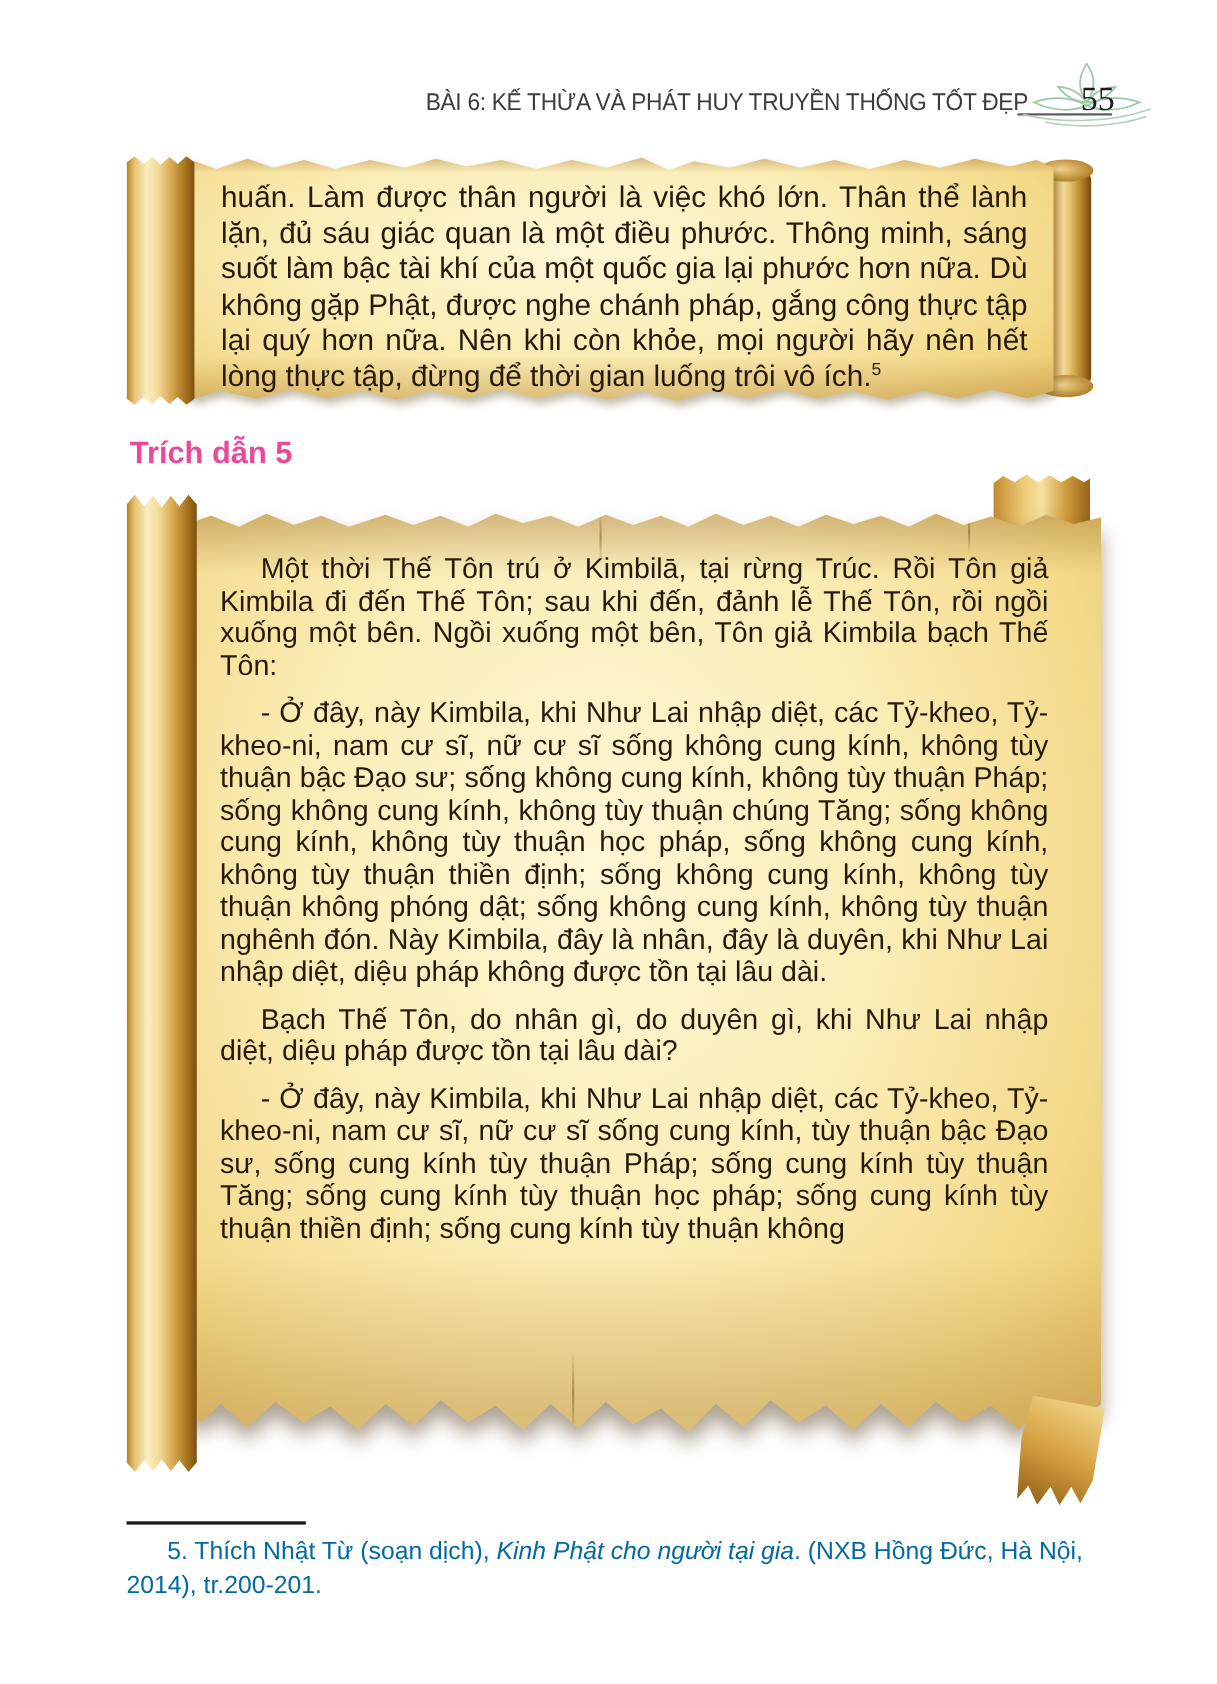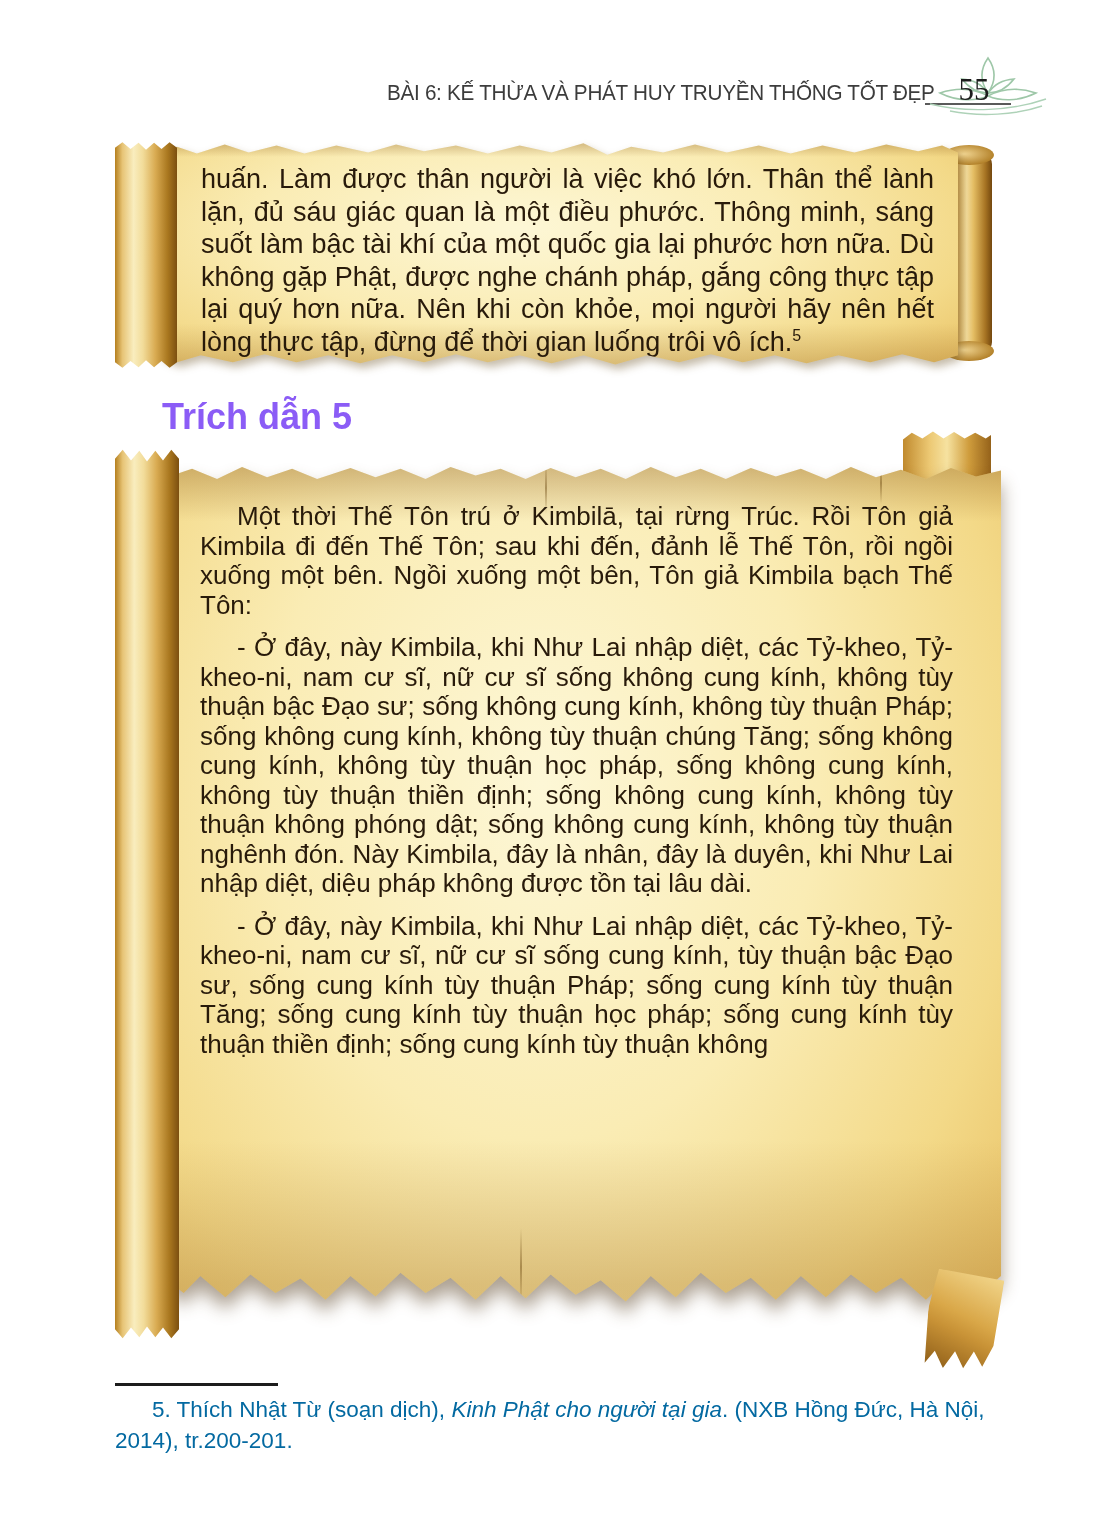--- a/index.html
+++ b/index.html
@@ -16,21 +16,21 @@
     font-size:22px; letter-spacing:-0.3px; color:#3c3c3c;
     white-space:nowrap; transform:scaleX(0.94); transform-origin:right center;
   }
   .header-rule {
     position:absolute; left:925px; top:103px; width:86px; height:2px;
     background:#5a5a5a;
   }
   .lotus-wrap { position:absolute; left:928px; top:52px; width:120px; height:78px; }
   .lotus-wrap svg { position:absolute; left:0; top:0; }
   .page-number {
-    position:absolute; left:26px; top:20px; width:40px; text-align:center;
+    position:absolute; left:50px; top:20px; width:40px; text-align:center;
     font-family:"Liberation Serif", serif; font-size:31px; color:#1d1d1d;
   }
 
   
   .sheet-wrap { position:absolute; }
   .sheet {
     position:absolute; inset:0;
     background:
       linear-gradient(180deg, rgba(140,90,25,0.40) 0%, rgba(140,90,25,0) 7%, rgba(255,255,255,0) 80%, rgba(150,100,35,0.28) 97%),
       radial-gradient(95% 120% at 45% 38%, #fdf7d6 0%, #faecb4 35%, #f3d988 60%, #e7bd5f 80%, #d8a440 92%, #c58c2c 100%);
@@ -67,21 +67,21 @@
     content:""; position:absolute; left:-2px; right:-2px; height:20px; border-radius:50%;
     background:radial-gradient(ellipse at 40% 45%, #f0d490 0%, #b5842d 70%, #8a5a16 100%);
   }
   .s1-rod::before { top:-4px; }
   .s1-rod::after  { bottom:-4px; }
   .s1-sheet-wrap { z-index:2; }
 
   
   .section-heading {
     position:absolute; left:118px; top:396px;
-    font-size:36px; font-weight:bold; color:#8b5cf6;margin-left:44px;
+    font-size:28px; font-weight:bold; color:#ec4899;
   }
 
   
   .scroll2 { position:absolute; left:115px; top:438px; width:892px; height:902px; }
   .s2-tab {
     position:absolute; right:16px; top:-10px; width:88px; height:116px; z-index:1;
     background:linear-gradient(90deg, #c08a2e 0%, #ecc873 30%, #f6e2a0 50%, #cf9c3c 75%, #95621a 100%);
     clip-path:polygon(0% 10%, 10% 4%, 22% 9%, 34% 3%, 46% 9%, 58% 3.5%, 70% 9%, 82% 4%, 94% 9%, 100% 6%, 100% 100%, 0% 100%);
     filter:drop-shadow(2px 0 3px rgba(80,50,10,0.35));
   }
@@ -154,20 +154,21 @@
   <div class="scroll2">
     <div class="s2-tab"></div>
     <div class="sheet-wrap s2-sheet-wrap">
       <div class="sheet s2-sheet">
         <div class="crease" style="left:378px; top:0; height:52px;"></div>
         <div class="crease" style="left:713px; top:0; height:42px;"></div>
         <div class="crease" style="left:353px; bottom:4px; height:78px;"></div>
         <div class="scroll-text s2-text">
           <p>Một thời Thế Tôn trú ở Kimbilā, tại rừng Trúc. Rồi Tôn giả Kimbila đi đến Thế Tôn; sau khi đến, đảnh lễ Thế Tôn, rồi ngồi xuống một bên. Ngồi xuống một bên, Tôn giả Kimbila bạch Thế Tôn:</p>
           <p>- Ở đây, này Kimbila, khi Như Lai nhập diệt, các Tỷ-kheo, Tỷ-kheo-ni, nam cư sĩ, nữ cư sĩ sống không cung kính, không tùy thuận bậc Đạo sư; sống không cung kính, không tùy thuận Pháp; sống không cung kính, không tùy thuận chúng Tăng; sống không cung kính, không tùy thuận học pháp, sống không cung kính, không tùy thuận thiền định; sống không cung kính, không tùy thuận không phóng dật; sống không cung kính, không tùy thuận nghênh đón. Này Kimbila, đây là nhân, đây là duyên, khi Như Lai nhập diệt, diệu pháp không được tồn tại lâu dài.</p>
+          <p>Bạch Thế Tôn, do nhân gì, do duyên gì, khi Như Lai nhập diệt, diệu pháp được tồn tại lâu dài?</p>
           <p>- Ở đây, này Kimbila, khi Như Lai nhập diệt, các Tỷ-kheo, Tỷ-kheo-ni, nam cư sĩ, nữ cư sĩ sống cung kính, tùy thuận bậc Đạo sư, sống cung kính tùy thuận Pháp; sống cung kính tùy thuận Tăng; sống cung kính tùy thuận học pháp; sống cung kính tùy thuận thiền định; sống cung kính tùy thuận không</p>
         </div>
       </div>
     </div>
     <div class="roll s2-roll-left"></div>
     <div class="s2-flap"></div>
   </div>
 
   <div class="footnote-rule"></div>
   <p class="footnote"><span>5. </span><span>Thích Nhật Từ (soạn dịch), </span><span class="it">Kinh Phật cho người tại gia</span><span>. (NXB Hồng Đức, Hà Nội, 2014), tr.200-201.</span></p>

